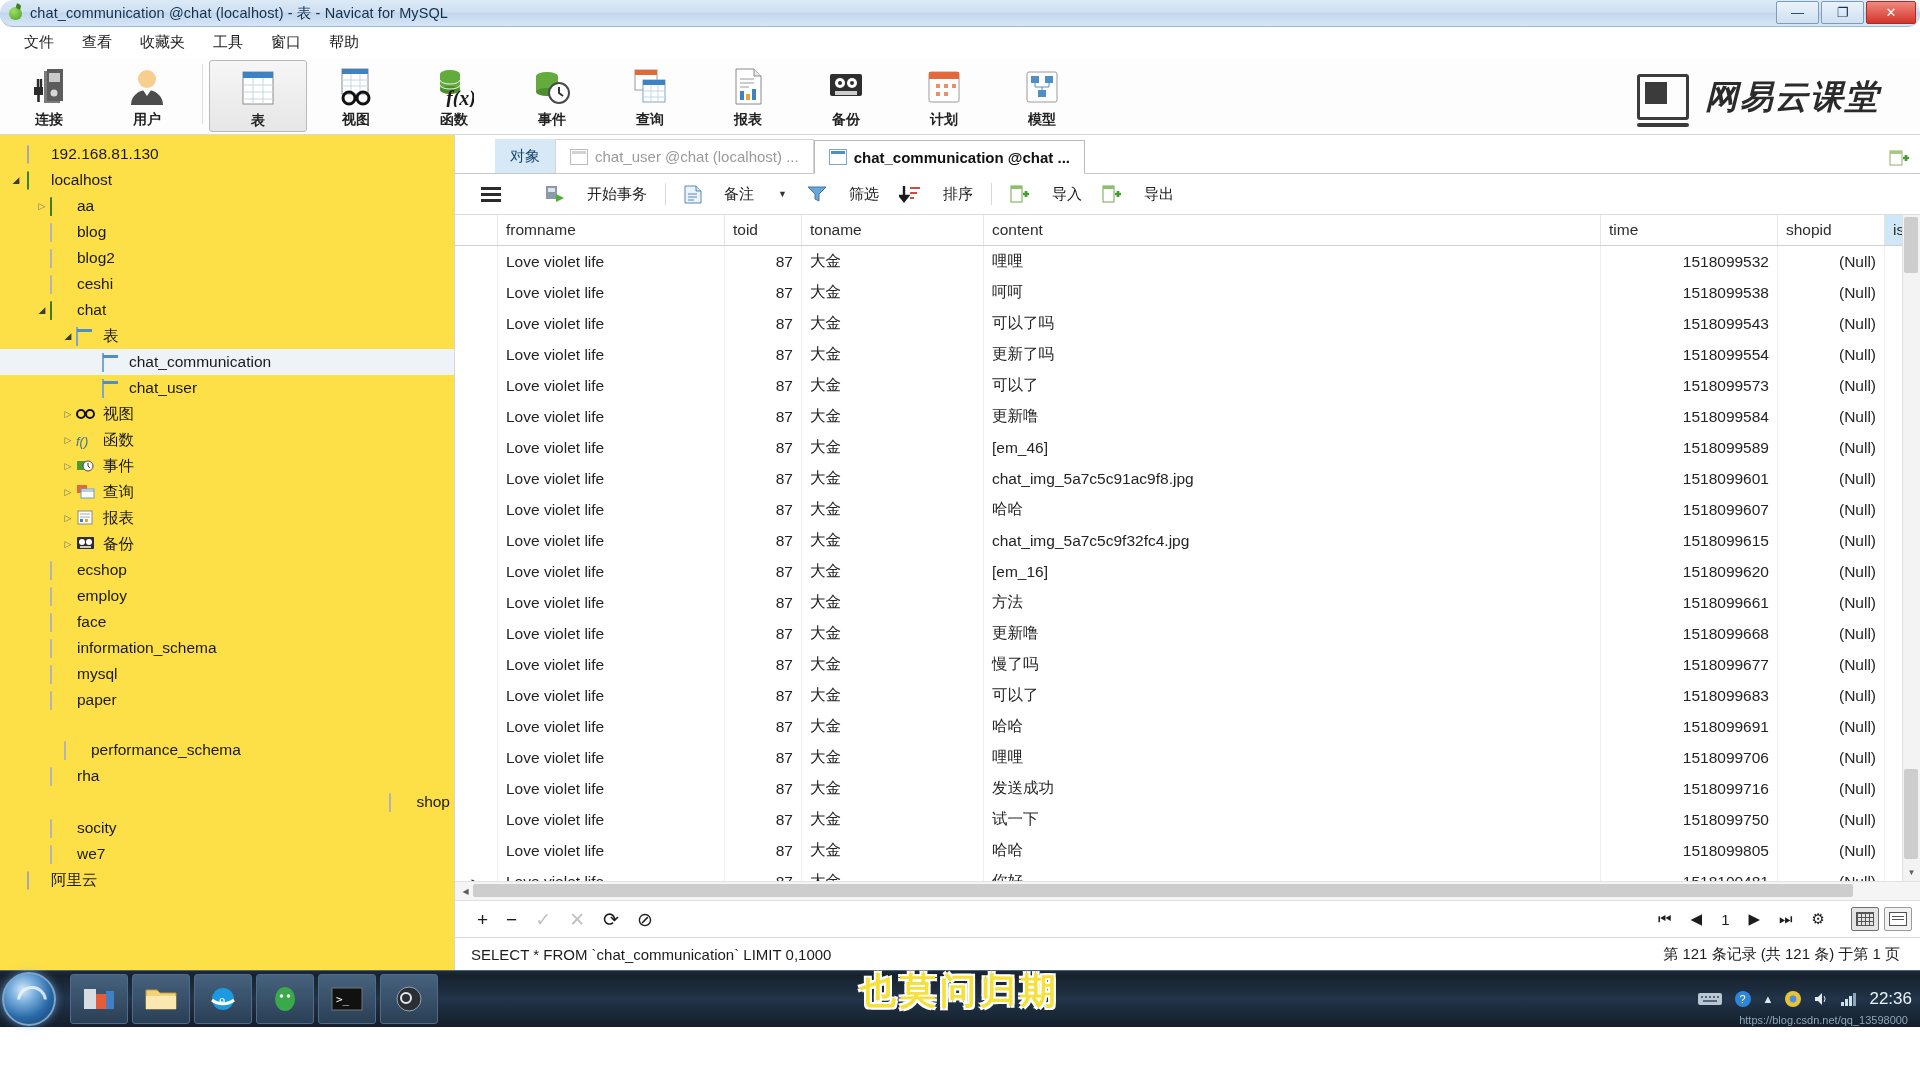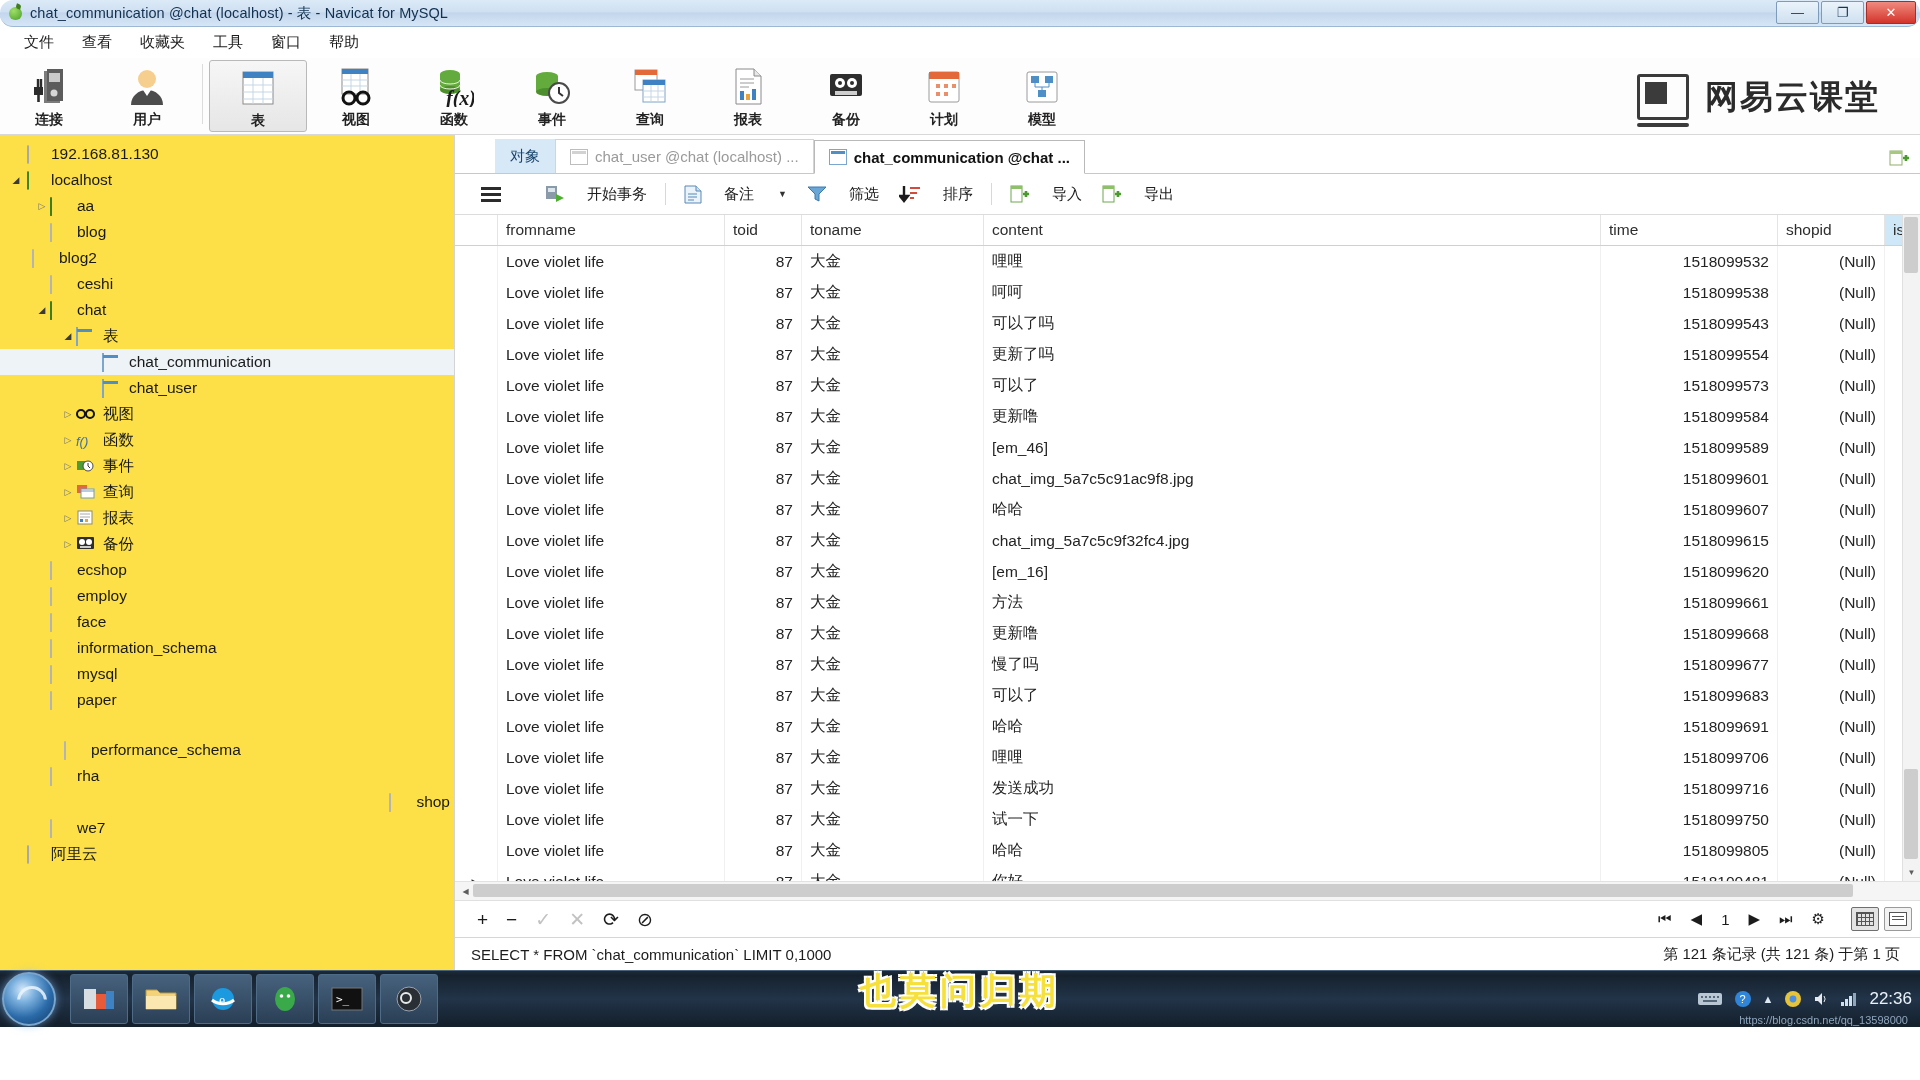--- a/index.html
+++ b/index.html
@@ -39,21 +39,21 @@
   
   .ribbon{height:74px;background:#fdfdfd;border-bottom:1px solid #d8d8d8;
     display:flex;align-items:flex-start;position:relative;padding-top:2px;}
   .rb-item{width:98px;height:72px;display:flex;flex-direction:column;align-items:center;
     justify-content:flex-start;padding-top:5px;box-sizing:border-box;font-weight:bold;}
   .rb-item.sel{border:1px solid #b9b9b9;border-radius:3px;
     background:linear-gradient(to bottom,#f6f6f6,#e6e6e6);}
   .rb-ico{height:44px;display:flex;align-items:center;justify-content:center;}
   .rb-lab{font-size:14px;color:#222;margin-top:2px;}
   .rb-sep{width:1px;height:60px;background:#dcdcdc;margin:4px 6px 0 6px;}
-  .brand{position:absolute;right:40px;top:16px;display:flex;align-items:center;gap:16px;}
+  .brand{position:absolute;right:40px;top:16px;display:flex;align-items:center;gap:16px;font-style:italic;}
   .brand-mark{width:46px;height:40px;border:3px solid #3b3b3b;border-radius:3px;position:relative;}
   .brand-mark:before{content:"";position:absolute;left:5px;top:5px;width:22px;height:22px;background:#3b3b3b;}
   .brand-mark:after{content:"";position:absolute;left:-3px;bottom:-10px;width:52px;height:4px;background:#3b3b3b;border-radius:2px;}
   .brand-txt{font-size:33px;color:#2b2b2b;letter-spacing:2px;font-weight:bold;}
 
   
   .body{display:flex;height:835px;}
 
   
   .sidebar{width:455px;background:#fde047;border-right:1px solid #d4d4d4;
@@ -375,21 +375,21 @@
         <div class="tnode" style="padding-left: 34px;">
           <span class="twist">▷</span>
           <span class="tico"><span class="ico-db on"></span></span>
           <span class="tlabel">aa</span>
         </div>
         <div class="tnode" style="padding-left: 34px;">
           <span class="twist"></span>
           <span class="tico"><span class="ico-db"></span></span>
           <span class="tlabel">blog</span>
         </div>
-        <div class="tnode" style="padding-left: 16px;">
+        <div class="tnode" style="padding-left: 34px;">
           <span class="twist"></span>
           <span class="tico"><span class="ico-db"></span></span>
           <span class="tlabel">blog2</span>
         </div>
         <div class="tnode" style="padding-left: 34px;">
           <span class="twist"></span>
           <span class="tico"><span class="ico-db"></span></span>
           <span class="tlabel">ceshi</span>
         </div>
         <div class="tnode" style="padding-left: 34px;">
@@ -511,20 +511,25 @@
         </div>
         <div class="tnode" style="padding-left: 34px;">
           <span class="twist"></span>
           <span class="tico"><span class="ico-db"></span></span>
           <span class="tlabel">rha</span>
         </div>
         <div class="tnode" style="padding-left: 30px; justify-content: flex-end;">
           <span class="twist"></span>
           <span class="tico"><span class="ico-db"></span></span>
           <span class="tlabel">shop</span>
+        </div>
+        <div class="tnode" style="padding-left: 34px;">
+          <span class="twist"></span>
+          <span class="tico"><span class="ico-db"></span></span>
+          <span class="tlabel">socity</span>
         </div>
         <div class="tnode" style="padding-left: 34px;">
           <span class="twist"></span>
           <span class="tico"><span class="ico-db"></span></span>
           <span class="tlabel">we7</span>
         </div>
         <div class="tnode" style="padding-left: 8px;">
           <span class="twist"></span>
           <span class="tico"><span class="ico-srv"></span></span>
           <span class="tlabel">阿里云</span>

